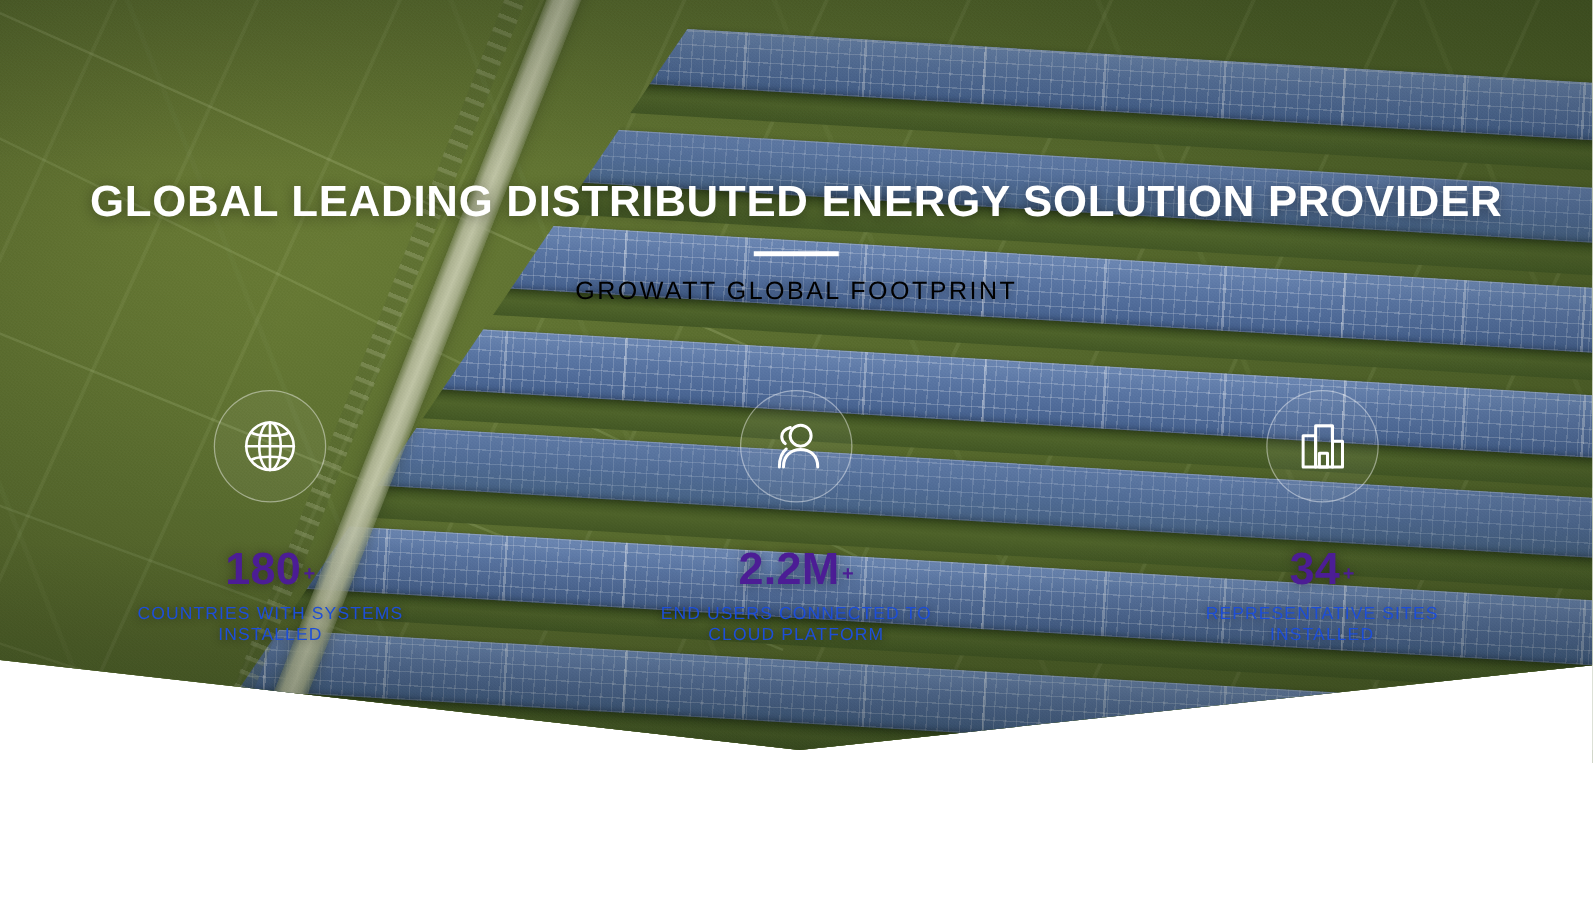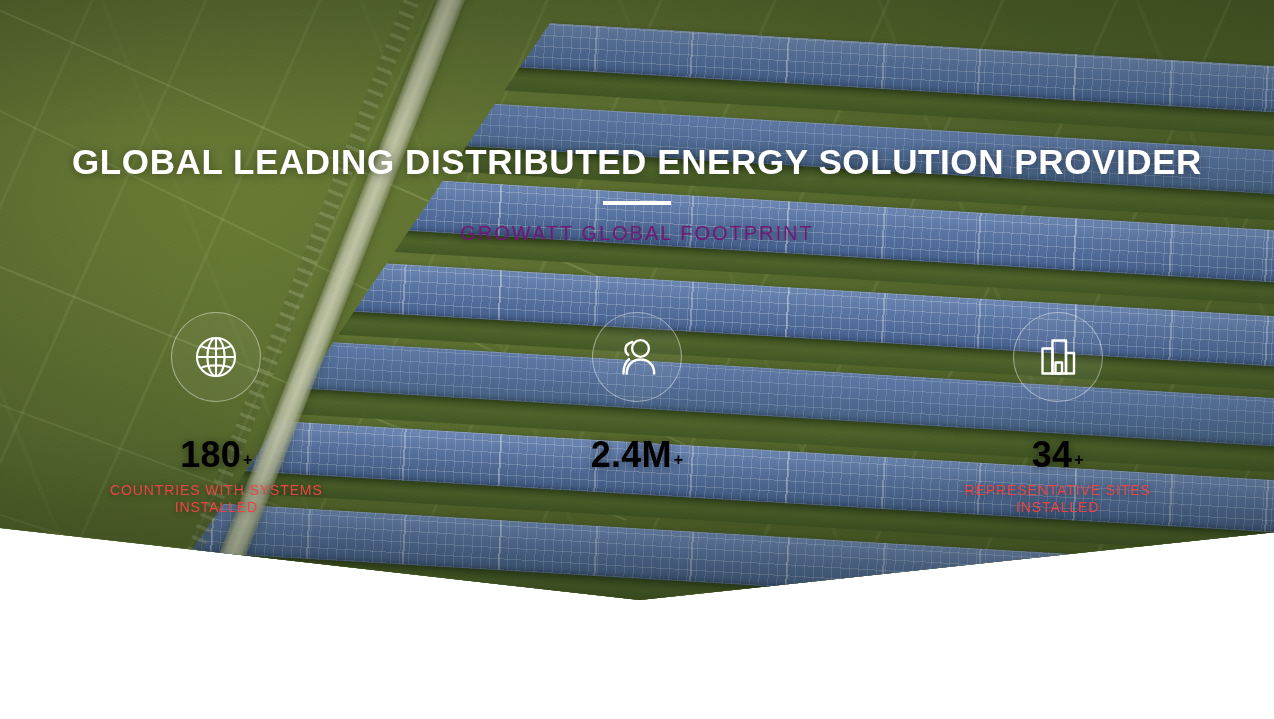--- a/index.html
+++ b/index.html
@@ -189,21 +189,21 @@
     left:50%; top:201px;
     width:68px; height:4px;
     margin-left:-34px;
     background:#ffffff;
   }
 
   .subheadline{
     position:absolute;
     left:0; right:0; top:220px;
     text-align:center;
-    color:#701a75;
+    color:#000000;
     font-size:20px;
     font-weight:400;
     letter-spacing:2.0px;
     line-height:26px;
     text-shadow:0 1px 8px rgba(0,0,0,.42);
   }
 
   
   .stats{
     position:absolute;
@@ -227,41 +227,41 @@
     border:1px solid rgba(255,255,255,.42);
     background:rgba(255,255,255,.05);
     display:flex;
     align-items:center;
     justify-content:center;
   }
   .stat-icon svg{ display:block; }
 
   .stat-value{
     margin-top:34px;
-    color:#000000;
+    color:#4c1d95;
     font-size:36px;
     font-weight:700;
     letter-spacing:.2px;
     line-height:38px;
     text-shadow:0 1px 9px rgba(0,0,0,.40);
     display:flex;
     align-items:flex-start;
     justify-content:flex-end;
   }
   .stat-plus{
     font-size:16px;
     font-weight:700;
     line-height:1;
     margin-top:16px;
     margin-left:2px;
   }
 
   .stat-label{
     margin-top:8px;
-    color:#ef4444;
+    color:#1d4ed8;
     font-size:14px;
     font-weight:400;
     letter-spacing:.9px;
     line-height:17px;
     max-width:270px;
     text-shadow:0 1px 7px rgba(0,0,0,.45);
   }
 </style>
 </head>
 <body>
@@ -339,23 +339,24 @@
       <div class="stat">
         <div class="stat-icon">
           <svg width="46" height="44" viewBox="0 0 46 44" fill="none" stroke="#ffffff" stroke-width="2.4" stroke-linecap="round" stroke-linejoin="round">
             <circle cx="26.5" cy="13.5" r="8.4"></circle>
             <path d="M12.8 38.5 C12.8 29.6 18.9 24.5 26.5 24.5 C34.1 24.5 40.2 29.6 40.2 38.5"></path>
             <path d="M18.3 7.0 C14.2 8.2 11.4 10.8 11.4 14.3 C11.4 16.6 12.5 18.6 14.2 19.9"></path>
             <path d="M9.5 38.5 C9.5 31.5 11.6 26.9 15.0 24.2"></path>
           </svg>
         </div>
         <div class="stat-value">
-          <span>2.4M</span>
+          <span>2.2M</span>
             <span class="stat-plus">+</span>
         </div>
+        <div class="stat-label">END USERS CONNECTED TO CLOUD PLATFORM</div>
       </div>
 
       <div class="stat">
         <div class="stat-icon">
           <svg width="46" height="46" viewBox="0 0 46 46" fill="none" stroke="#ffffff" stroke-width="2.4" stroke-linejoin="round">
             <rect x="17.5" y="6.5" width="13.5" height="33"></rect>
             <rect x="7.5" y="14.5" width="10" height="25"></rect>
             <rect x="31" y="19" width="8" height="20.5"></rect>
             <rect x="20.5" y="28.5" width="6.5" height="11"></rect>
           </svg>

